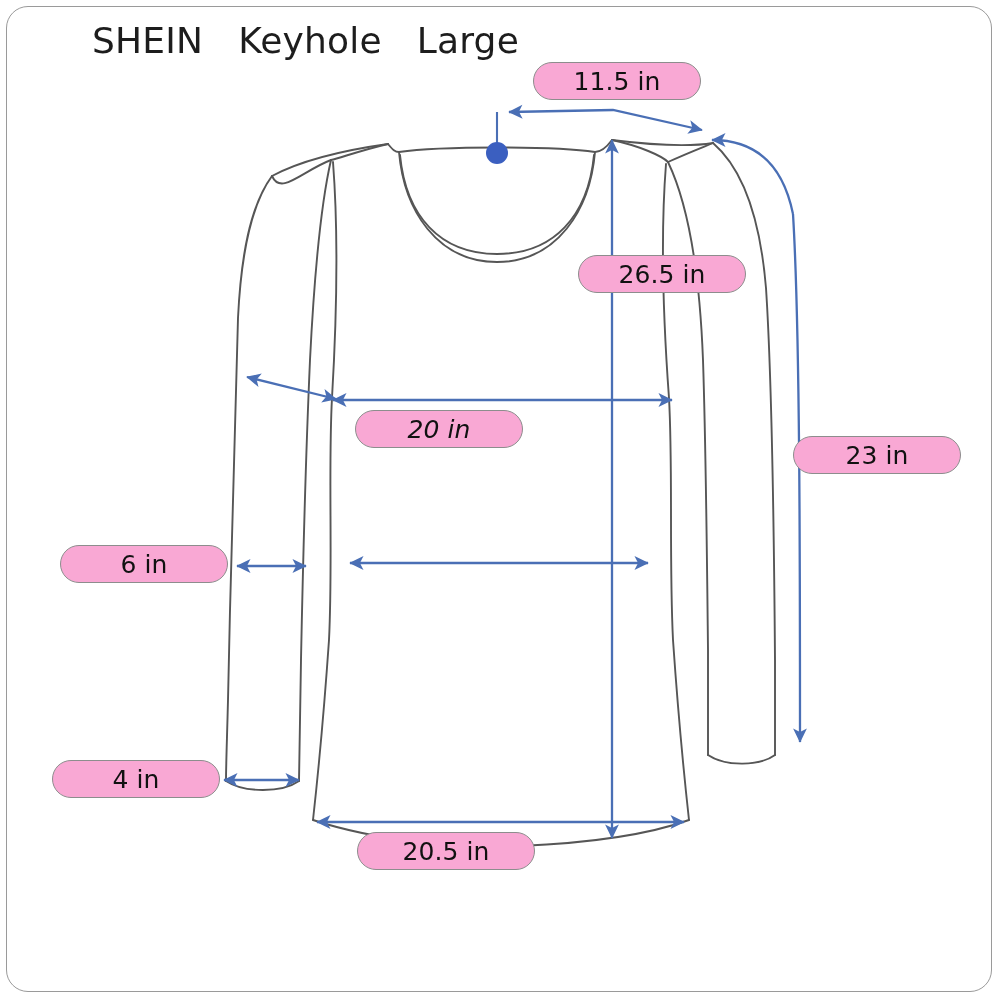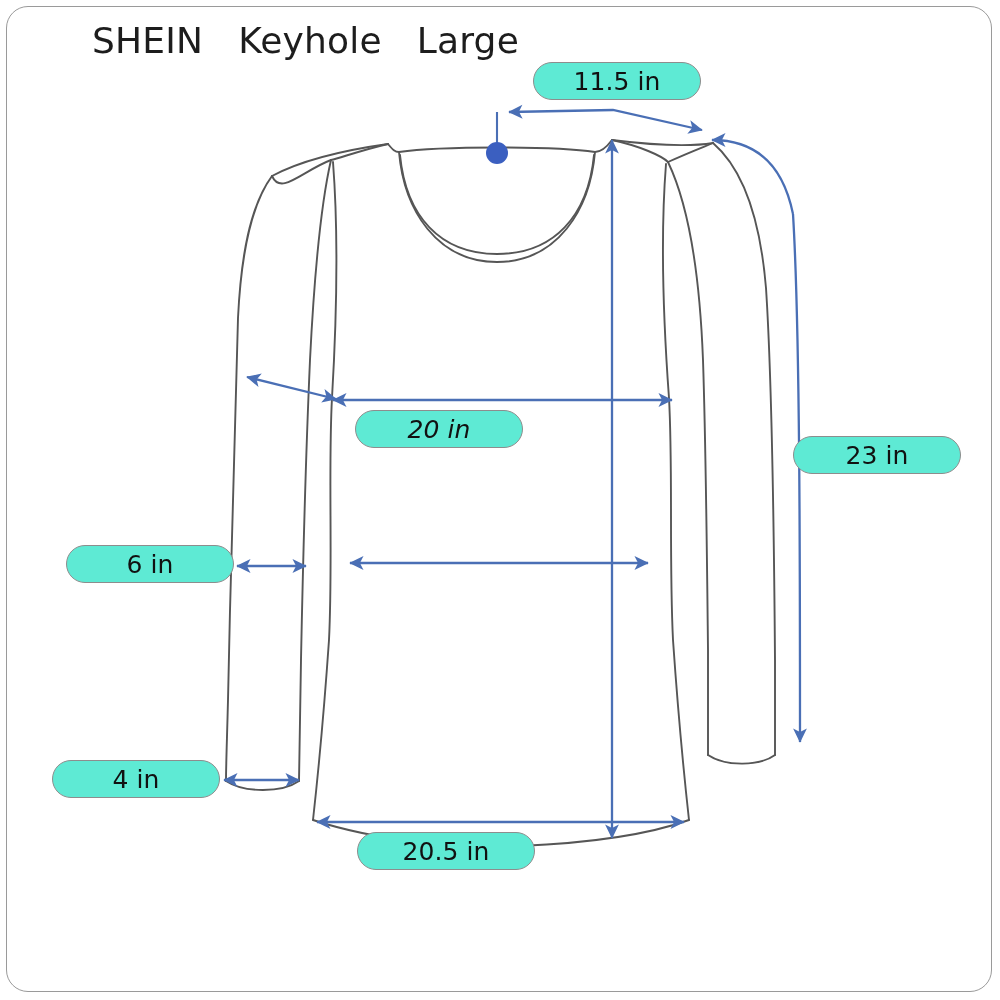--- a/index.html
+++ b/index.html
@@ -43,21 +43,21 @@
   svg.layer {
     position: absolute;
     left: 0;
     top: 0;
     width: 1000px;
     height: 1000px;
   }
   .pill {
     position: absolute;
     box-sizing: border-box;
-    background: #5eead4;
+    background: #f9a8d4;
     border: 1.5px solid #8d8d8d;
     border-radius: 999px;
     display: flex;
     align-items: center;
     justify-content: center;
     color: #111111;
     font-size: 25px;
     font-family: "DejaVu Sans", "Liberation Sans", sans-serif;
     white-space: nowrap;
     letter-spacing: 0.1px;
@@ -151,26 +151,27 @@
       <line x1="224" y1="780" x2="299" y2="780" marker-start="url(#ah)" marker-end="url(#ah2)"></line>
 
       <line x1="317" y1="822" x2="684" y2="822" marker-start="url(#ah)" marker-end="url(#ah2)"></line>
     </g>
 
     <circle cx="497" cy="153" r="11" fill="#3b5fc0"></circle>
   </svg>
 
   <div class="pill" style="left:533px; top:62px; width:168px; height:38px;">11.5 in</div>
 
+  <div class="pill" style="left:578px; top:255px; width:168px; height:38px;">26.5 in</div>
 
 
   <div class="pill" style="left:355px; top:410px; width:168px; height:38px;font-style:italic;">20 in</div>
 
   <div class="pill" style="left:793px; top:436px; width:168px; height:38px;">23 in</div>
 
-  <div class="pill" style="left:66px; top:545px; width:168px; height:38px;">6 in</div>
+  <div class="pill" style="left:60px; top:545px; width:168px; height:38px;">6 in</div>
 
 
   <div class="pill" style="left:52px; top:760px; width:168px; height:38px;">4 in</div>
 
   <div class="pill" style="left:357px; top:832px; width:178px; height:38px;">20.5 in</div>
 
 </div>
 
 </body></html>

